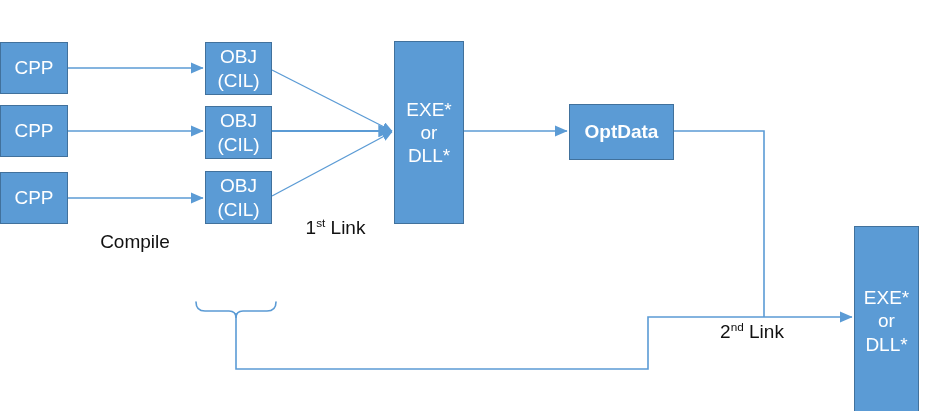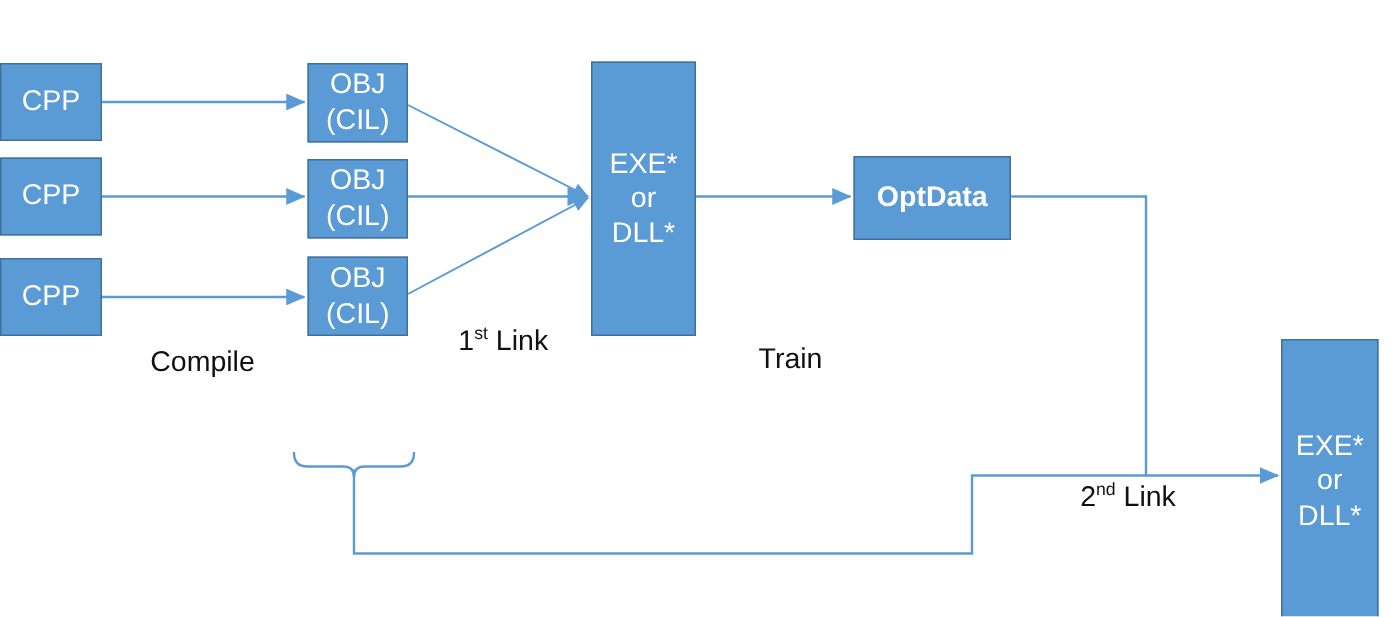--- a/index.html
+++ b/index.html
@@ -153,21 +153,18 @@
   </div>
 
   <div class="caption" id="cap-compile">
     <span>Compile</span>
   </div>
 
   <div class="caption" id="cap-link1">
     <div><span>1</span><sup>st</sup><span> Link</span></div>
   </div>
 
-  <div class="caption" id="cap-train">
-    <span>Train</span>
-  </div>
 
   <div class="caption" id="cap-link2">
     <div><span>2</span><sup>nd</sup><span> Link</span></div>
   </div>
 
 </div>
 
 </body></html>

